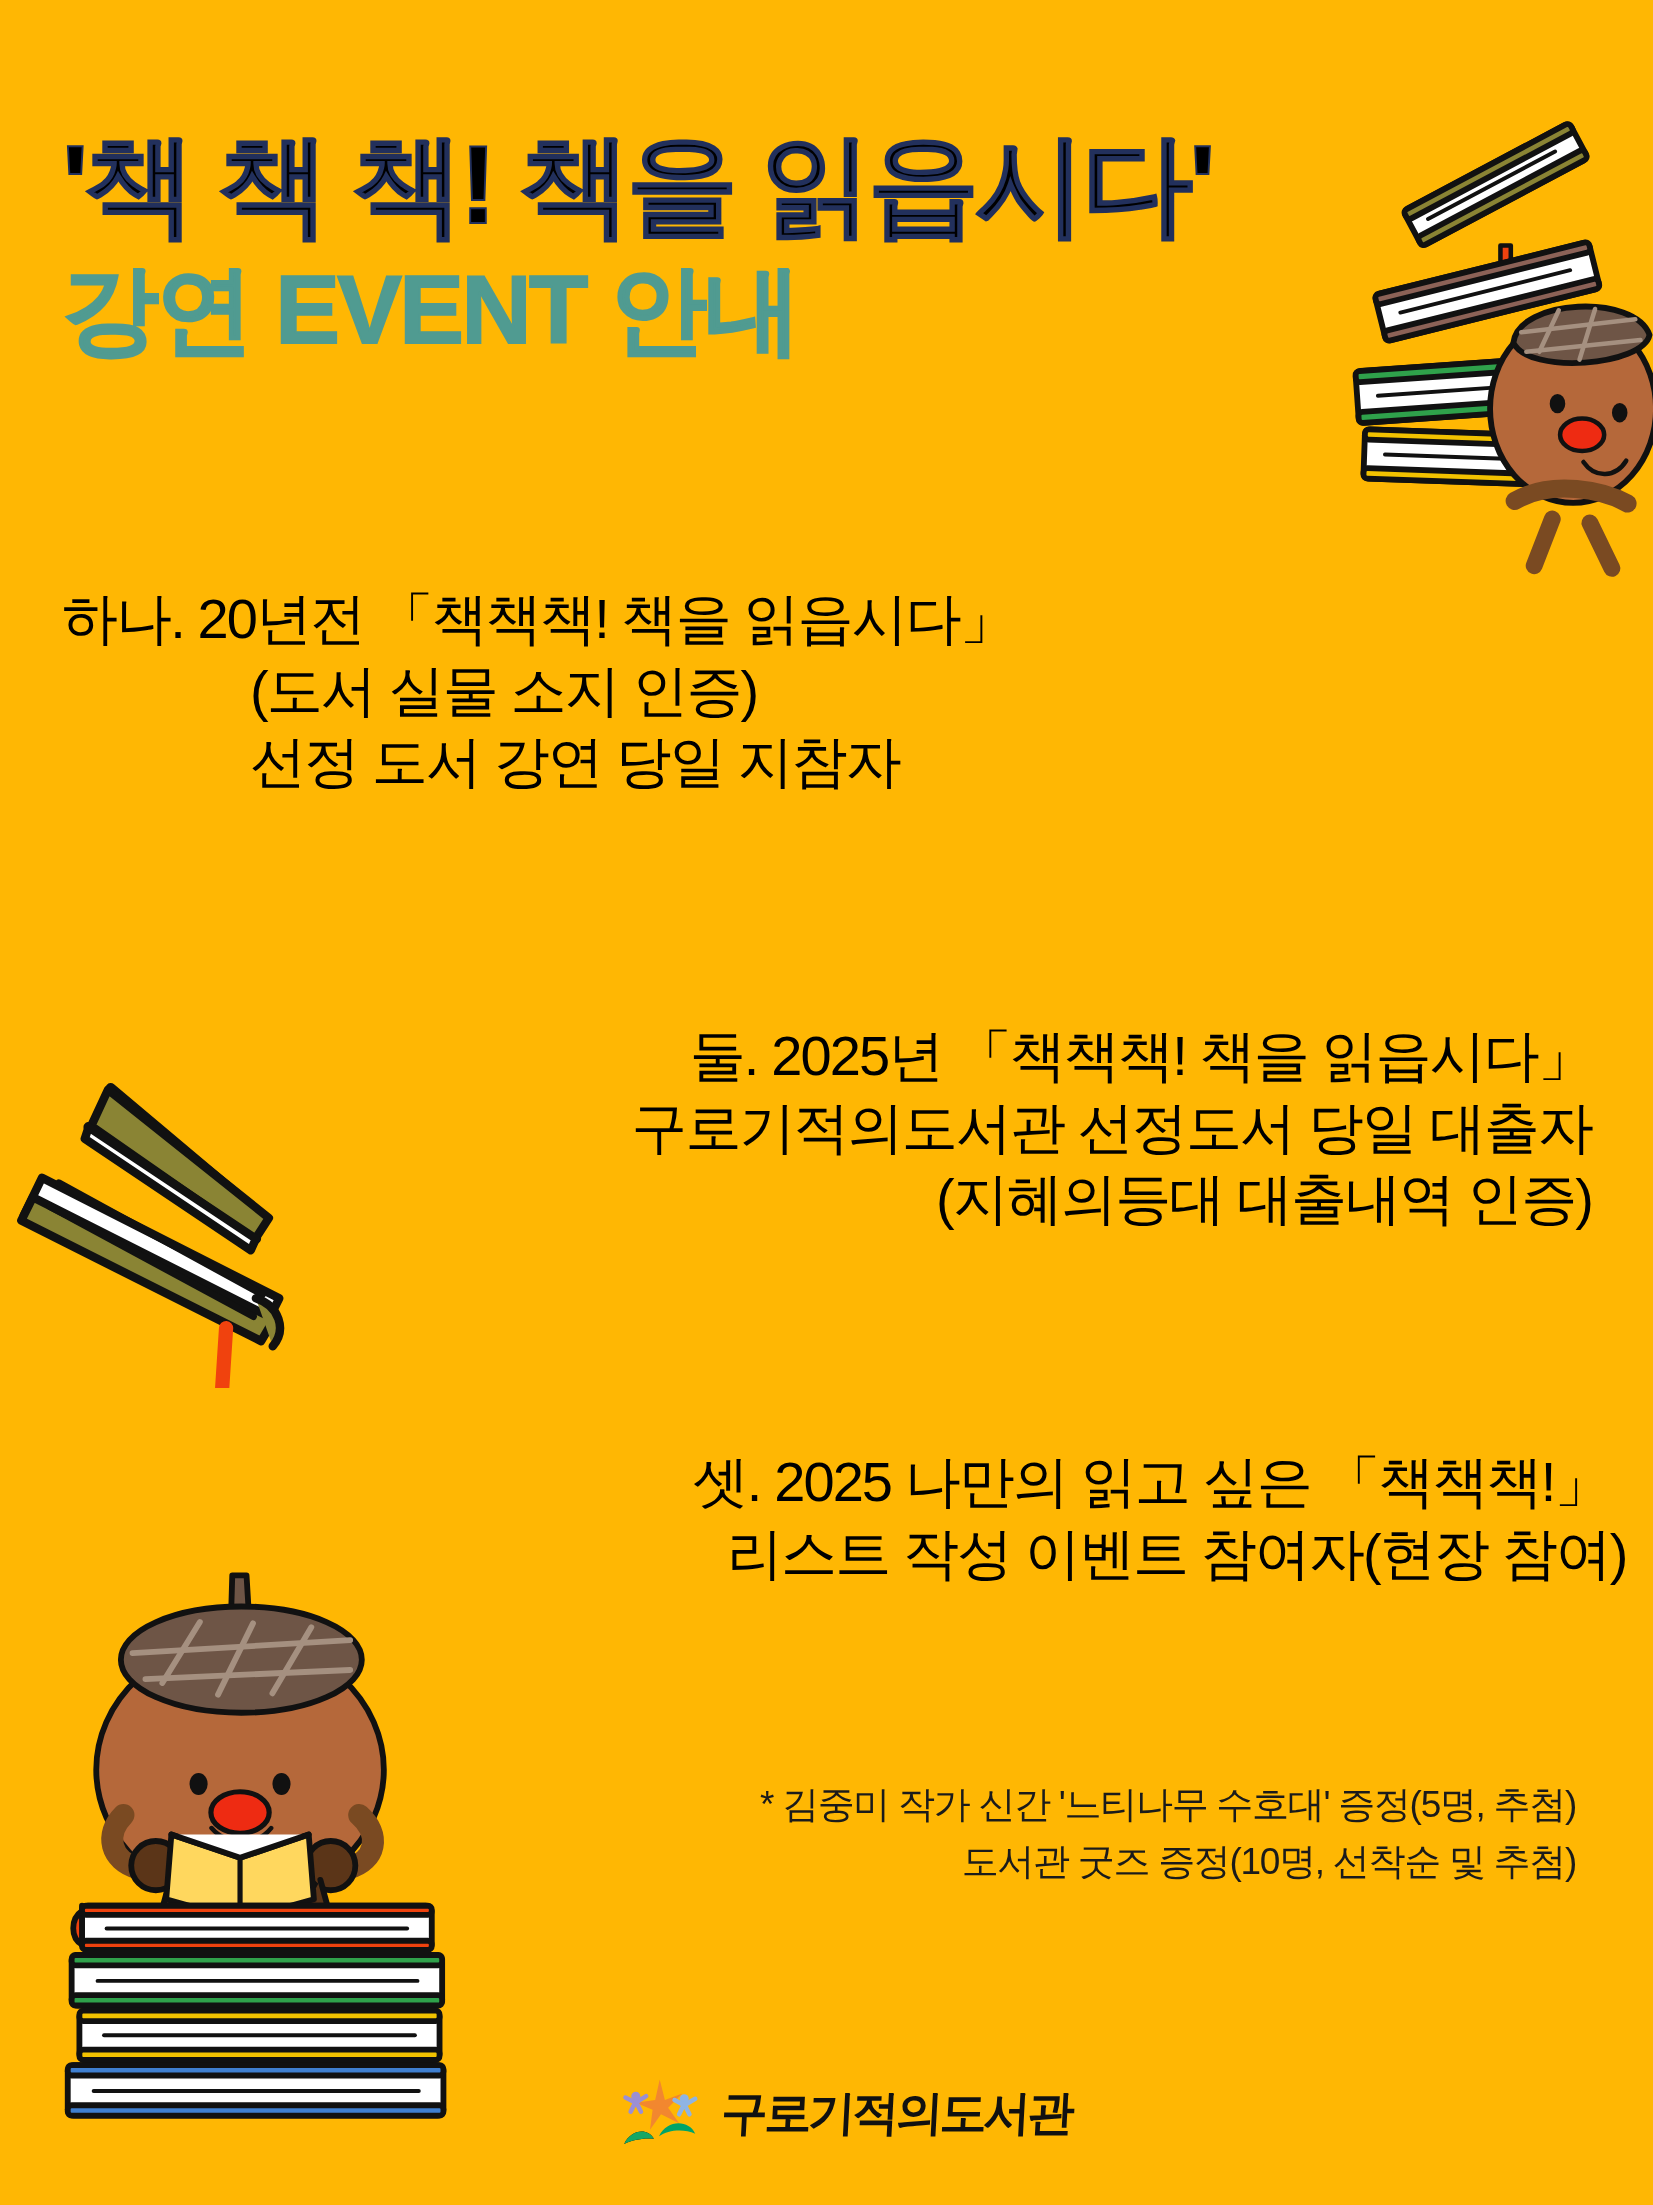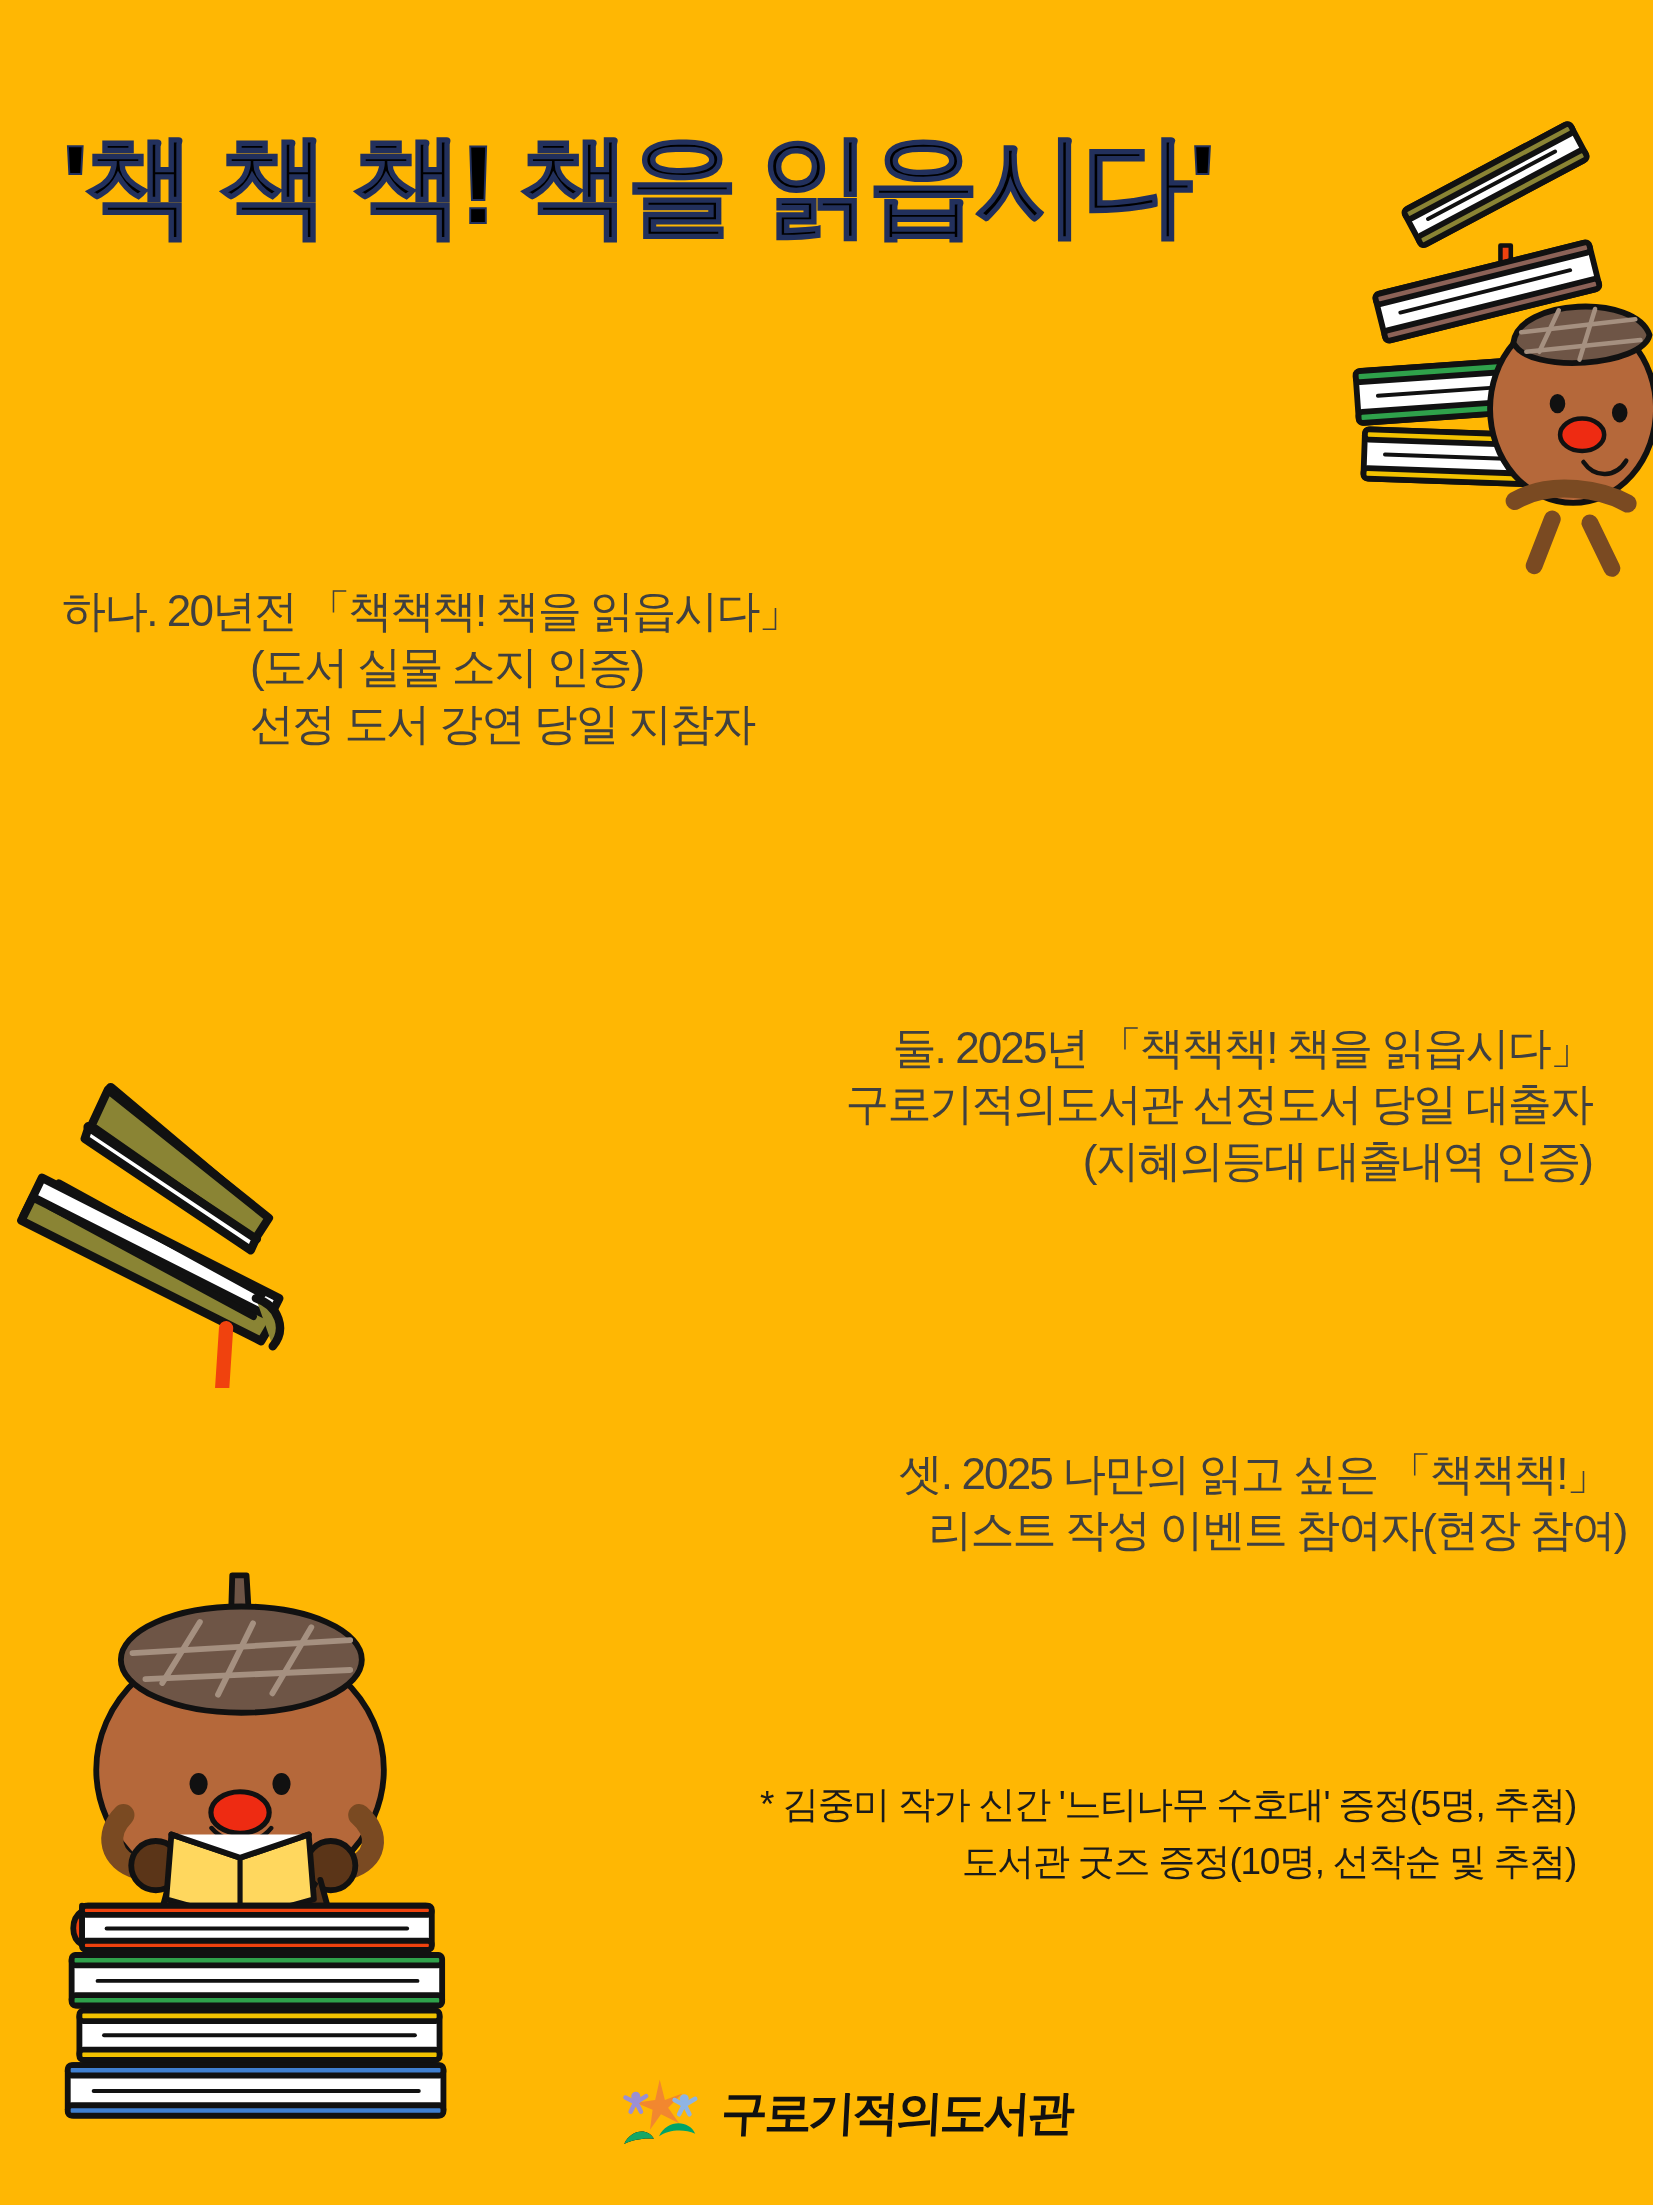--- a/index.html
+++ b/index.html
@@ -20,21 +20,21 @@
     -webkit-text-stroke:1.9px #22305C;
   }
   .title-sub{
     font-size:97px;line-height:1.05;font-weight:bold;
     color:#509B91;letter-spacing:-2.6px;margin-top:18px;
     white-space:nowrap;
     -webkit-text-stroke:1.9px #509B91;
   }
 
   
-  .block{position:absolute;color:#404040;font-size:44px;line-height:1.28;letter-spacing:-1.9px;white-space:nowrap;}
+  .block{position:absolute;color:#000000;font-size:56px;line-height:1.28;letter-spacing:-1.9px;white-space:nowrap;}
   .block .ln{display:block;}
 
   #blk1{left:62px;top:583px;text-align:left;}
   #blk1 .ln2,#blk1 .ln3{padding-left:188px;}
 
   #blk2{left:0;top:1020px;width:1621px;text-align:right;padding-right:29px;box-sizing:border-box;}
 
   #blk3{left:12px;top:1446px;width:1634px;text-align:right;padding-right:19.4px;box-sizing:border-box;}
   #blk3 .ln1{padding-right:18px;display:block;}
 
@@ -58,20 +58,21 @@
   #ill-open-book{left:-6.5px;top:1044px;width:376px;height:344px;}
   #ill-acorn-reading{left:26px;top:1556px;width:454px;height:570px;}
 </style>
 </head>
 <body>
 
 <div class="poster">
 
   <div class="title-block">
     <div class="title-main">'책 책 책! 책을 읽읍시다'</div>
+    <div class="title-sub">강연 EVENT 안내</div>
   </div>
 
   <div class="block" id="blk1">
     <span class="ln ln1">하나. 20년전 「책책책! 책을 읽읍시다」</span>
     <span class="ln ln3">(도서 실물 소지 인증)</span>
     <span class="ln ln2">선정 도서 강연 당일 지참자</span>
   </div>
 
   <div class="block" id="blk2">
     <span class="ln ln1">둘. 2025년 「책책책! 책을 읽읍시다」</span>

